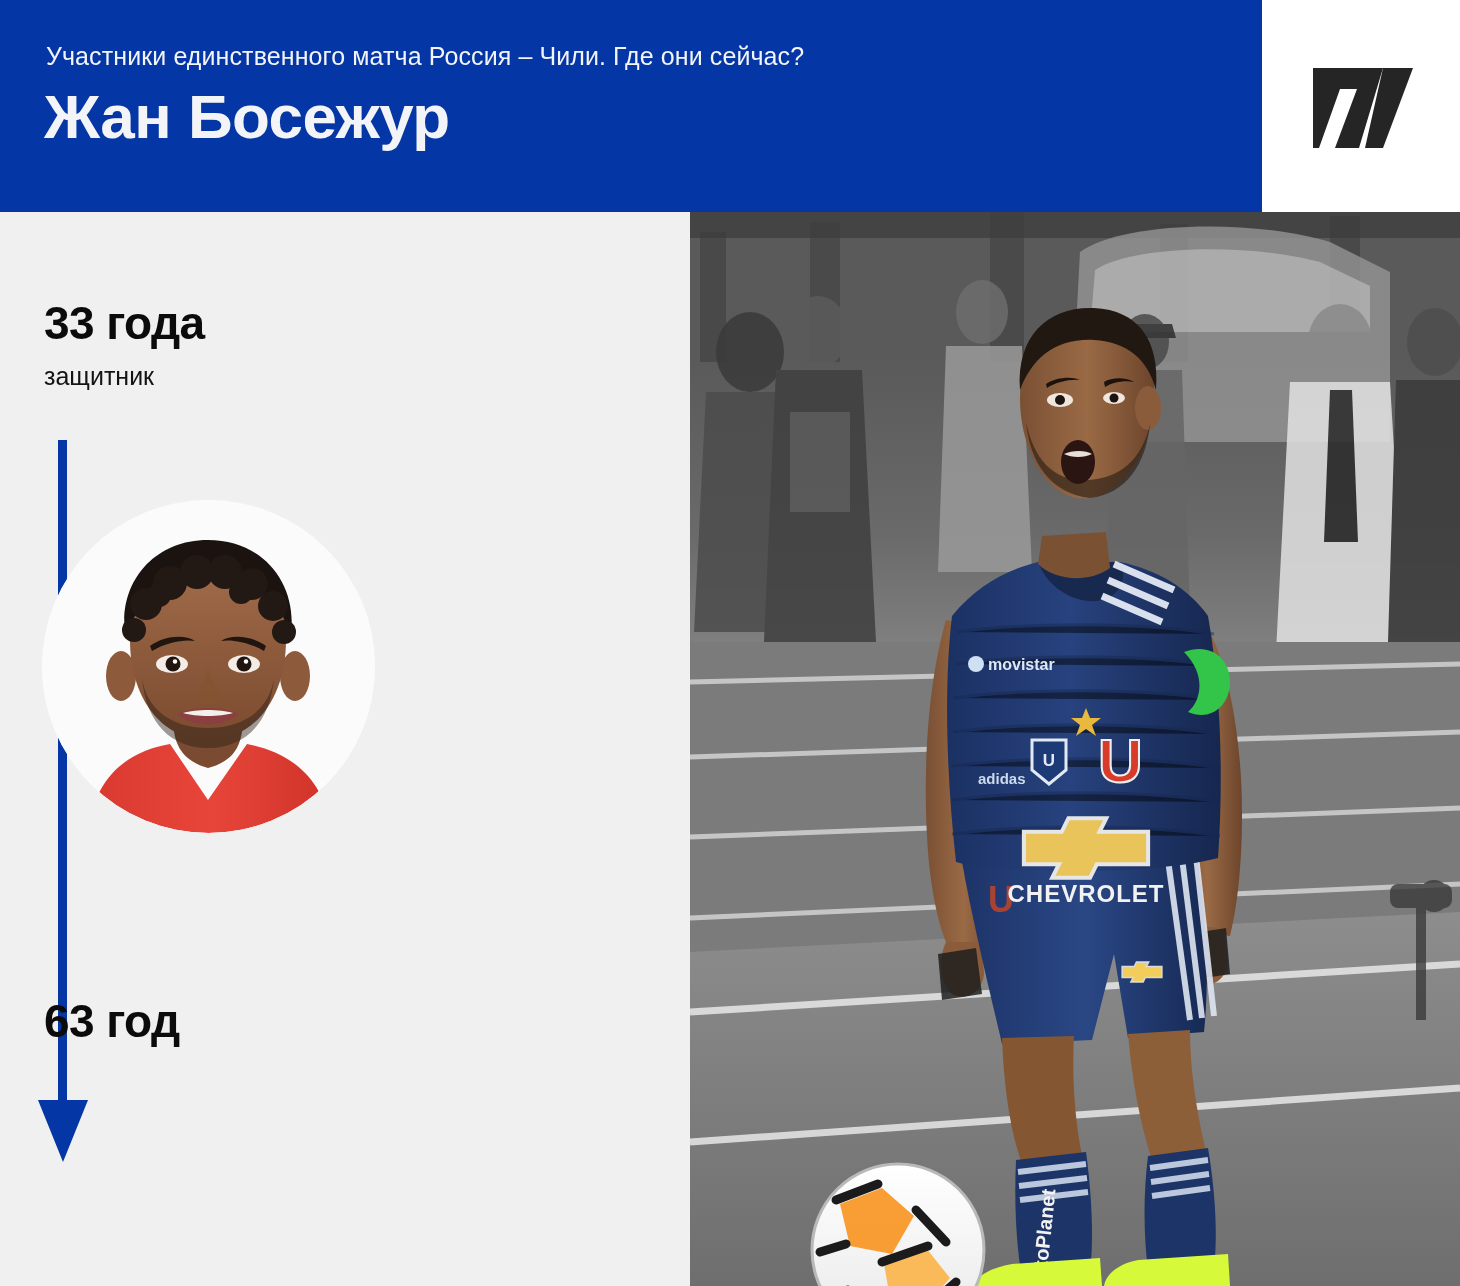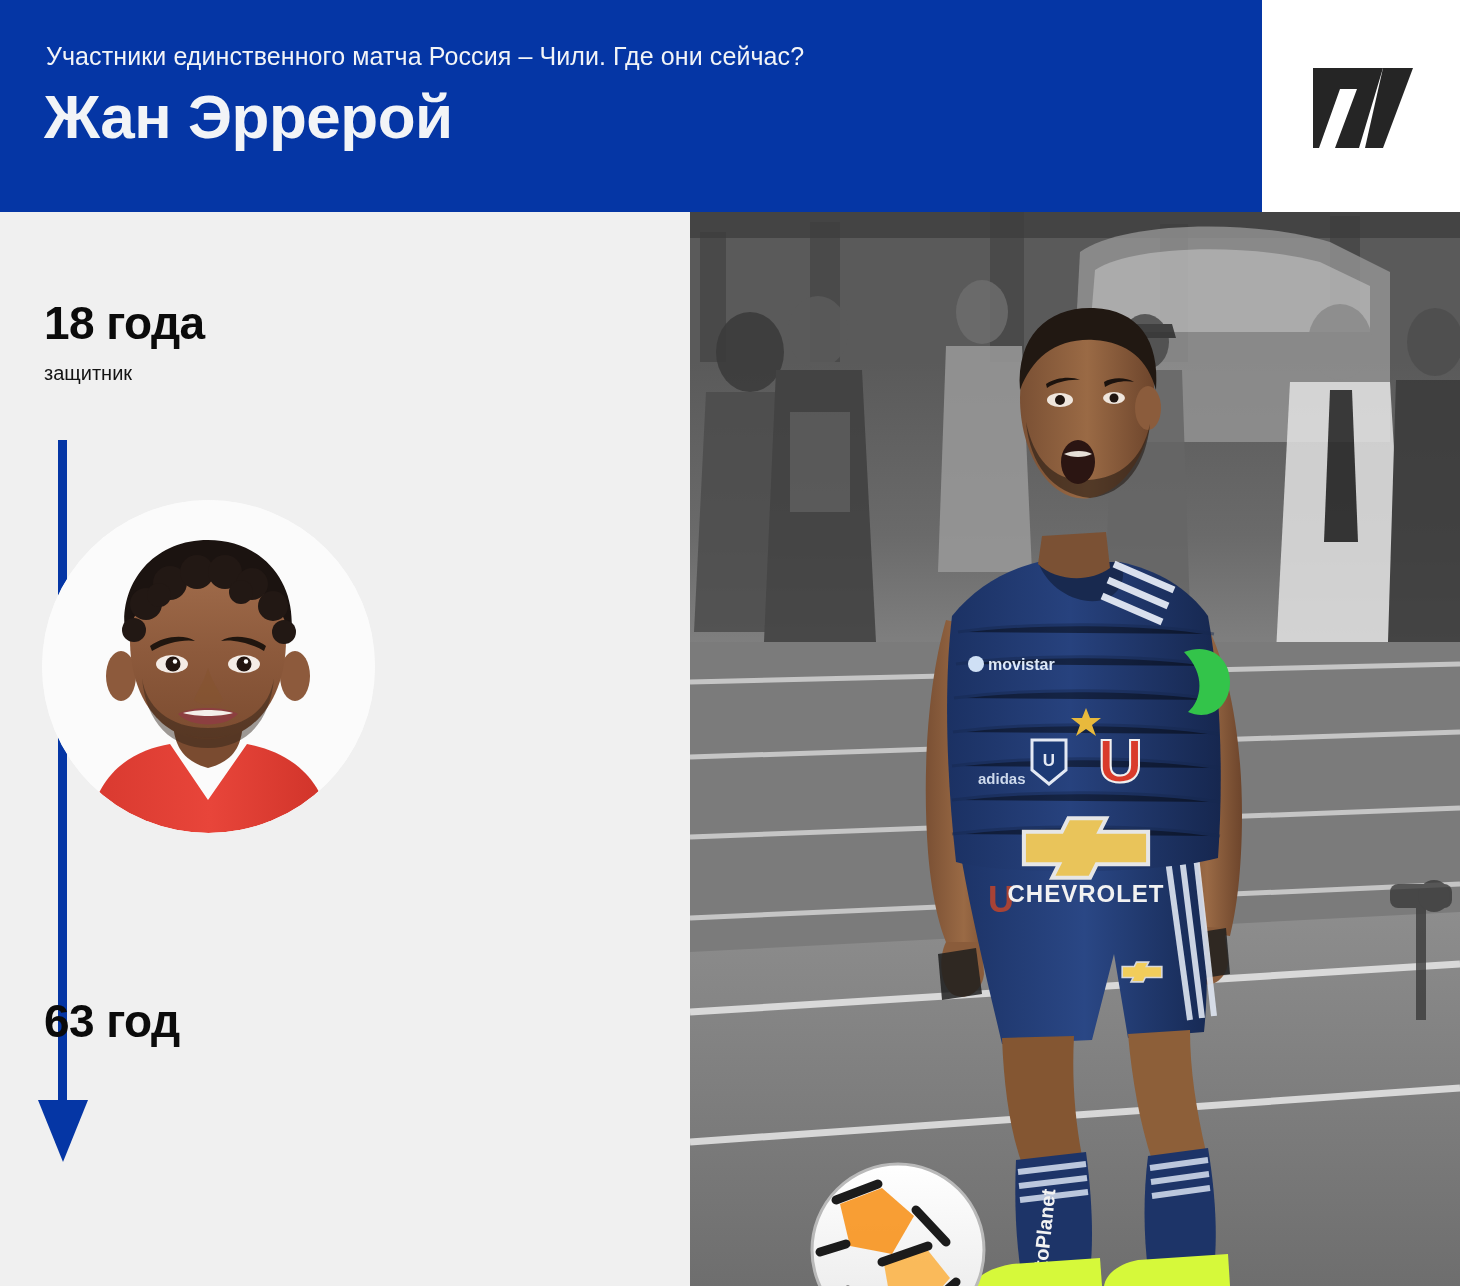--- a/index.html
+++ b/index.html
@@ -24,21 +24,21 @@
     position:absolute;left:44px;top:84px;width:1150px;
     color:#f2f4f7;font-size:62px;font-weight:700;letter-spacing:-.5px;line-height:1.05;white-space:nowrap;
   }
   
   .logo-mark{position:absolute;left:1313px;top:68px;width:100px;height:80px;}
 
   
   .left-col{position:absolute;left:0;top:212px;width:690px;height:1074px;background:#f0f0f0;}
 
   .age-top{position:absolute;left:44px;top:84px;font-size:46px;font-weight:700;color:#0b0b0b;letter-spacing:-.6px;}
-  .role-top{position:absolute;left:44px;top:150px;font-size:20px;font-weight:400;color:#141414;}
+  .role-top{position:absolute;left:44px;top:150px;font-size:25px;font-weight:400;color:#141414;}
 
   .arrow-wrap{position:absolute;left:38px;top:228px;width:54px;height:712px;}
   .arrow-line{position:absolute;left:20px;top:0;width:9px;height:672px;background:#0536a5;}
   .arrow-head{
     position:absolute;left:0px;top:660px;width:0;height:0;
     border-left:25px solid transparent;border-right:25px solid transparent;
     border-top:62px solid #0536a5;
   }
 
   .portrait{
@@ -57,34 +57,34 @@
   .photo{position:absolute;left:690px;top:212px;width:770px;height:1074px;overflow:hidden;background:#6d6d6d;}
   .photo svg{display:block;width:770px;height:1074px;}
 </style>
 </head>
 <body>
 
 <div class="page">
 
   <div class="header">
     <div class="kicker">Участники единственного матча Россия – Чили. Где они сейчас?</div>
-    <div class="headline">Жан Эррерой</div>
+    <div class="headline">Жан Босежур</div>
   </div>
   <div class="header-strip-white"></div>
 
   <div class="logo-mark">
     <svg viewBox="0 0 100 80" xmlns="http://www.w3.org/2000/svg" aria-hidden="true">
       <path d="M0 0 H70 L46 80 H22 L44 21 L27 21 L6 80 H0 Z" fill="#252525"></path>
       <path d="M70 0 H100 L70 80 H52 Z" fill="#252525"></path>
     </svg>
   </div>
 
   <div class="left-col">
 
-    <div class="age-top">18 года</div>
+    <div class="age-top">33 года</div>
     <div class="role-top">защитник</div>
 
     <div class="arrow-wrap">
       <div class="arrow-line"></div>
       <div class="arrow-head"></div>
     </div>
 
     <div class="portrait">
       <svg viewBox="0 0 333 333" xmlns="http://www.w3.org/2000/svg" aria-hidden="true">
         <defs>

